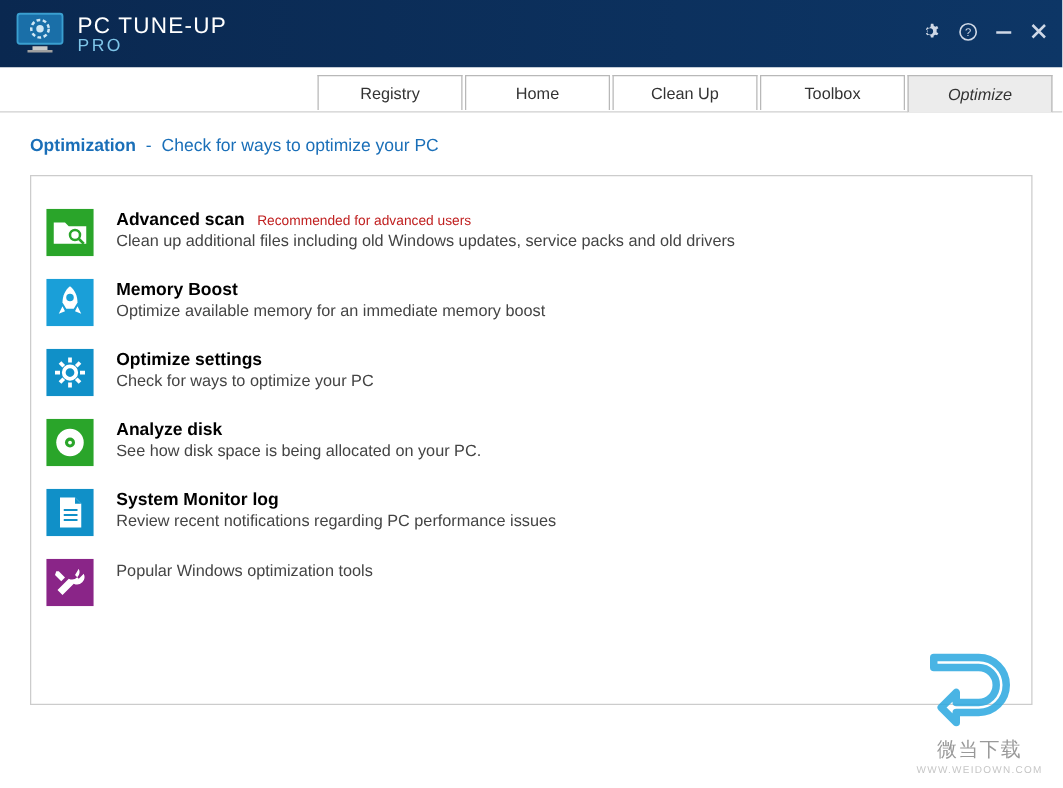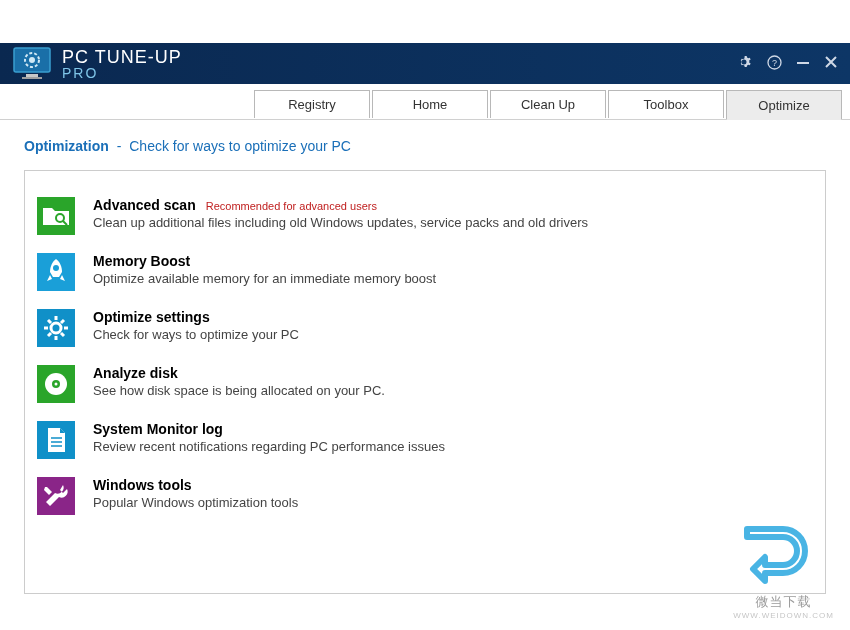--- a/index.html
+++ b/index.html
@@ -1,49 +1,49 @@
 <!DOCTYPE html>
 <html><head>
 <meta charset="utf-8">
 <style>
 * { margin: 0; padding: 0; box-sizing: border-box; font-family: 'Segoe UI', Tahoma, sans-serif; }
 body { width: 850px; height: 630px; background: #fff; overflow: hidden; }
 
-.header { height: 41px; background: linear-gradient(to right, #0a2850, #0d3666); display: flex; align-items: center; justify-content: space-between; padding: 0 12px; margin-top: 43px; }
+.header { height: 54px; background: linear-gradient(to right, #0a2850, #0d3666); display: flex; align-items: center; justify-content: space-between; padding: 0 12px; }
 .logo-area { display: flex; align-items: center; gap: 10px; }
 .monitor-icon { width: 40px; height: 36px; position: relative; }
 .monitor-icon svg { display: block; }
 .brand { color: #fff; line-height: 1; }
 .brand-title { font-size: 18px; font-weight: 300; letter-spacing: 1px; }
 .brand-sub { font-size: 14px; color: #7fc5e8; letter-spacing: 2px; }
 .header-controls { display: flex; align-items: center; gap: 14px; }
 .header-controls span { color: #cfd8e6; cursor: pointer; font-size: 15px; }
 .header-controls .close-x { font-size: 17px; }
 
 .tabbar { height: 36px; background: #fff; border-bottom: 1px solid #d0d0d0; display: flex; justify-content: flex-end; padding-right: 8px; }
 .tab { width: 116px; height: 28px; margin-top: 6px; border: 1px solid #b8b8b8; border-bottom: none; background: #fff; display: flex; align-items: center; justify-content: center; font-size: 13px; color: #333; cursor: pointer; margin-left: 2px; }
-.tab.active { background: #ececec; height: 30px; margin-top: 6px; border-bottom: 1px solid #ececec; position: relative; z-index: 1; }
+.tab.active { background: #ececec; height: 30px; margin-top: 6px; border-bottom: 1px solid #ececec; position: relative; z-index: 1; font-style: italic; }
 
 .subheader { padding: 18px 24px 16px; font-size: 14px; }
 .subheader .title { color: #1a6fb8; font-weight: bold; }
 .subheader .dash { color: #1a6fb8; margin: 0 4px; }
 .subheader .desc { color: #1a6fb8; }
 
 .panel { margin: 0 24px 24px; border: 1px solid #ccc; padding: 26px 12px 60px; }
 .item { display: flex; gap: 18px; margin-bottom: 18px; cursor: pointer; }
 .item-icon { width: 38px; height: 38px; flex-shrink: 0; display: flex; align-items: center; justify-content: center; }
 .item-icon svg { display: block; }
 .item-text { padding-top: 0; }
 .item-title { font-size: 14px; font-weight: bold; color: #000; }
 .item-note { font-size: 11px; color: #c02020; margin-left: 10px; font-weight: normal; }
 .item-desc { font-size: 13px; color: #444; margin-top: 2px; }
 
 .watermark { position: absolute; right: 16px; bottom: 10px; opacity: 0.85; text-align: center; }
 .watermark svg { display: block; }
-.watermark-text { font-size: 13px; color: #888; margin-top: 2px; letter-spacing: 1px; }
+.watermark-text { font-size: 16px; color: #888; margin-top: 2px; letter-spacing: 1px; }
 .watermark-sub { font-size: 8px; color: #bbb; letter-spacing: 1px; }
 </style>
 </head>
 <body>
 
 <div class="header">
   <div class="logo-area">
     <div class="monitor-icon">
       <svg width="40" height="36" viewBox="0 0 40 36">
         <rect x="2" y="2" width="36" height="24" rx="2" fill="#1a6fa8" stroke="#3a9fd0" stroke-width="1.5"></rect>
@@ -177,21 +177,20 @@
 
   <div class="item">
     <div class="item-icon">
       <svg width="38" height="38" viewBox="0 0 38 38">
           <rect width="38" height="38" fill="#8a2588"></rect>
           <path fill="#fff" d="M26 8a6 6 0 01-8 8L9 25l4 4 9-9a6 6 0 008-8l-4 4-3-3z"></path>
           <path fill="#fff" d="M10 10l5 5-3 3-5-5 1-3z"></path>
         </svg>
     </div>
     <div class="item-text">
-      <div class="item-title">Windows tools</div>
       <div class="item-desc">Popular Windows optimization tools</div>
     </div>
   </div>
 
 </div>
 
 <div class="watermark">
   <svg width="80" height="72" viewBox="0 0 80 72">
     <path d="M14 10 h36 a22 22 0 0 1 0 44 h-18 v8 l-12-12 12-12 v8 h18 a14 14 0 0 0 0-28 h-36 z" fill="none" stroke="#2aa8e0" stroke-width="6" stroke-linejoin="round"></path>
   </svg>

